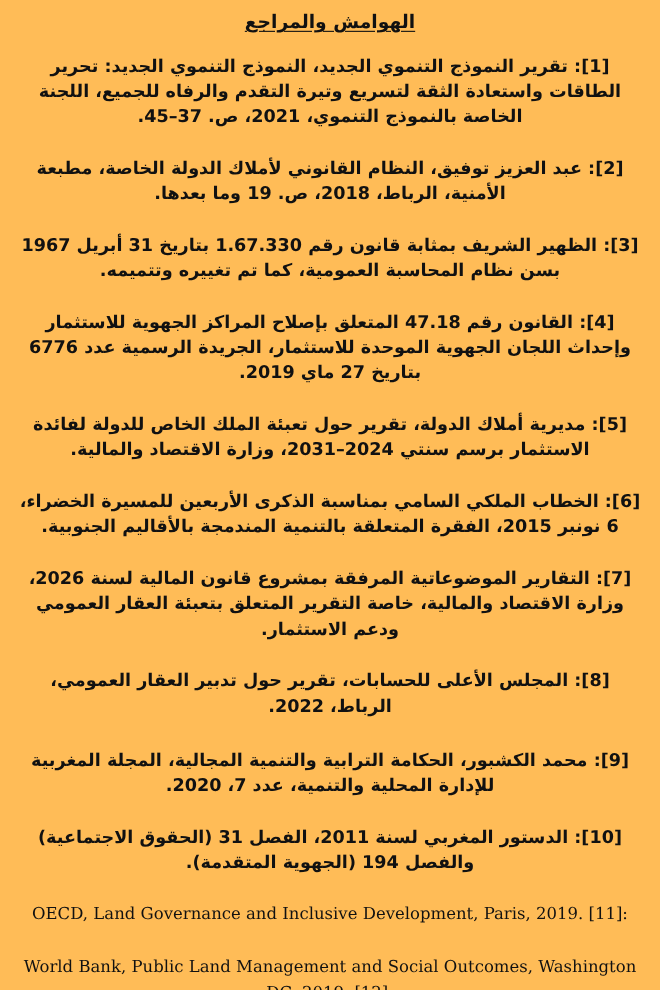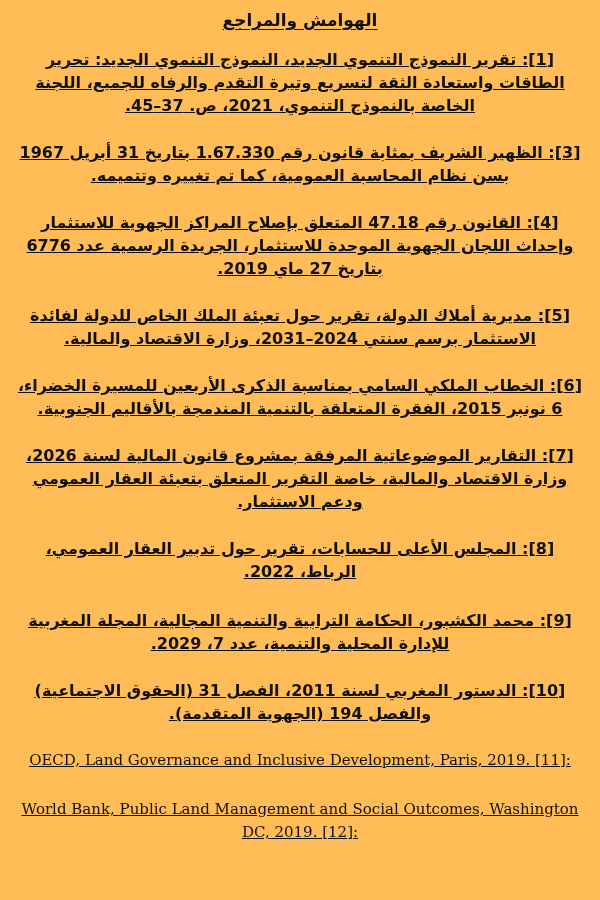--- a/index.html
+++ b/index.html
@@ -28,21 +28,20 @@
       margin: 2px 0 16px 0;
       line-height: 24px;
       text-decoration: underline;
       text-underline-offset: 3px;
     }
     .note {
       font-size: 16px;
       line-height: 23px;
       font-weight: bold;
       margin: 0 0 24px 0;
-      text-decoration: underline;
     }
     .note.single {
       margin-bottom: 26px;
     }
     .note.latin {
       direction: ltr;
       font-family: "DejaVu Serif", serif;
       font-weight: normal;
       font-size: 15px;
     }
@@ -51,33 +50,34 @@
     }
   </style>
 </head>
 <body>
 
 <div class="page">
   <div class="title">الهوامش والمراجع</div>
 
   <p class="note"><span class="ref-num">[1]: </span><span>تقرير النموذج التنموي الجديد، النموذج التنموي الجديد: تحرير الطاقات واستعادة الثقة لتسريع وتيرة التقدم والرفاه للجميع، اللجنة الخاصة بالنموذج التنموي، 2021، ص. 37–45.</span></p>
 
+  <p class="note"><span class="ref-num">[2]: </span><span>عبد العزيز توفيق، النظام القانوني لأملاك الدولة الخاصة، مطبعة الأمنية، الرباط، 2018، ص. 19 وما بعدها.</span></p>
 
   <p class="note"><span class="ref-num">[3]: </span><span>الظهير الشريف بمثابة قانون رقم 1.67.330 بتاريخ 31 أبريل 1967 بسن نظام المحاسبة العمومية، كما تم تغييره وتتميمه.</span></p>
 
   <p class="note"><span class="ref-num">[4]: </span><span>القانون رقم 47.18 المتعلق بإصلاح المراكز الجهوية للاستثمار وإحداث اللجان الجهوية الموحدة للاستثمار، الجريدة الرسمية عدد 6776 بتاريخ 27 ماي 2019.</span></p>
 
   <p class="note"><span class="ref-num">[5]: </span><span>مديرية أملاك الدولة، تقرير حول تعبئة الملك الخاص للدولة لفائدة الاستثمار برسم سنتي 2024–2031، وزارة الاقتصاد والمالية.</span></p>
 
   <p class="note"><span class="ref-num">[6]: </span><span>الخطاب الملكي السامي بمناسبة الذكرى الأربعين للمسيرة الخضراء، 6 نونبر 2015، الفقرة المتعلقة بالتنمية المندمجة بالأقاليم الجنوبية.</span></p>
 
   <p class="note"><span class="ref-num">[7]: </span><span>التقارير الموضوعاتية المرفقة بمشروع قانون المالية لسنة 2026، وزارة الاقتصاد والمالية، خاصة التقرير المتعلق بتعبئة العقار العمومي ودعم الاستثمار.</span></p>
 
   <p class="note single"><span class="ref-num">[8]: </span><span>المجلس الأعلى للحسابات، تقرير حول تدبير العقار العمومي، الرباط، 2022.</span></p>
 
-  <p class="note"><span class="ref-num">[9]: </span><span>محمد الكشبور، الحكامة الترابية والتنمية المجالية، المجلة المغربية للإدارة المحلية والتنمية، عدد 7، 2029.</span></p>
+  <p class="note"><span class="ref-num">[9]: </span><span>محمد الكشبور، الحكامة الترابية والتنمية المجالية، المجلة المغربية للإدارة المحلية والتنمية، عدد 7، 2020.</span></p>
 
   <p class="note"><span class="ref-num">[10]: </span><span>الدستور المغربي لسنة 2011، الفصل 31 (الحقوق الاجتماعية) والفصل 194 (الجهوية المتقدمة).</span></p>
 
   <p class="note single latin"><span>OECD, Land Governance and Inclusive Development, Paris, 2019.</span> <span class="ref-num">[11]: </span></p>
 
   <p class="note latin"><span>World Bank, Public Land Management and Social Outcomes, Washington DC, 2019.</span> <span class="ref-num">[12]: </span></p>
 </div>
 
 </body></html>

